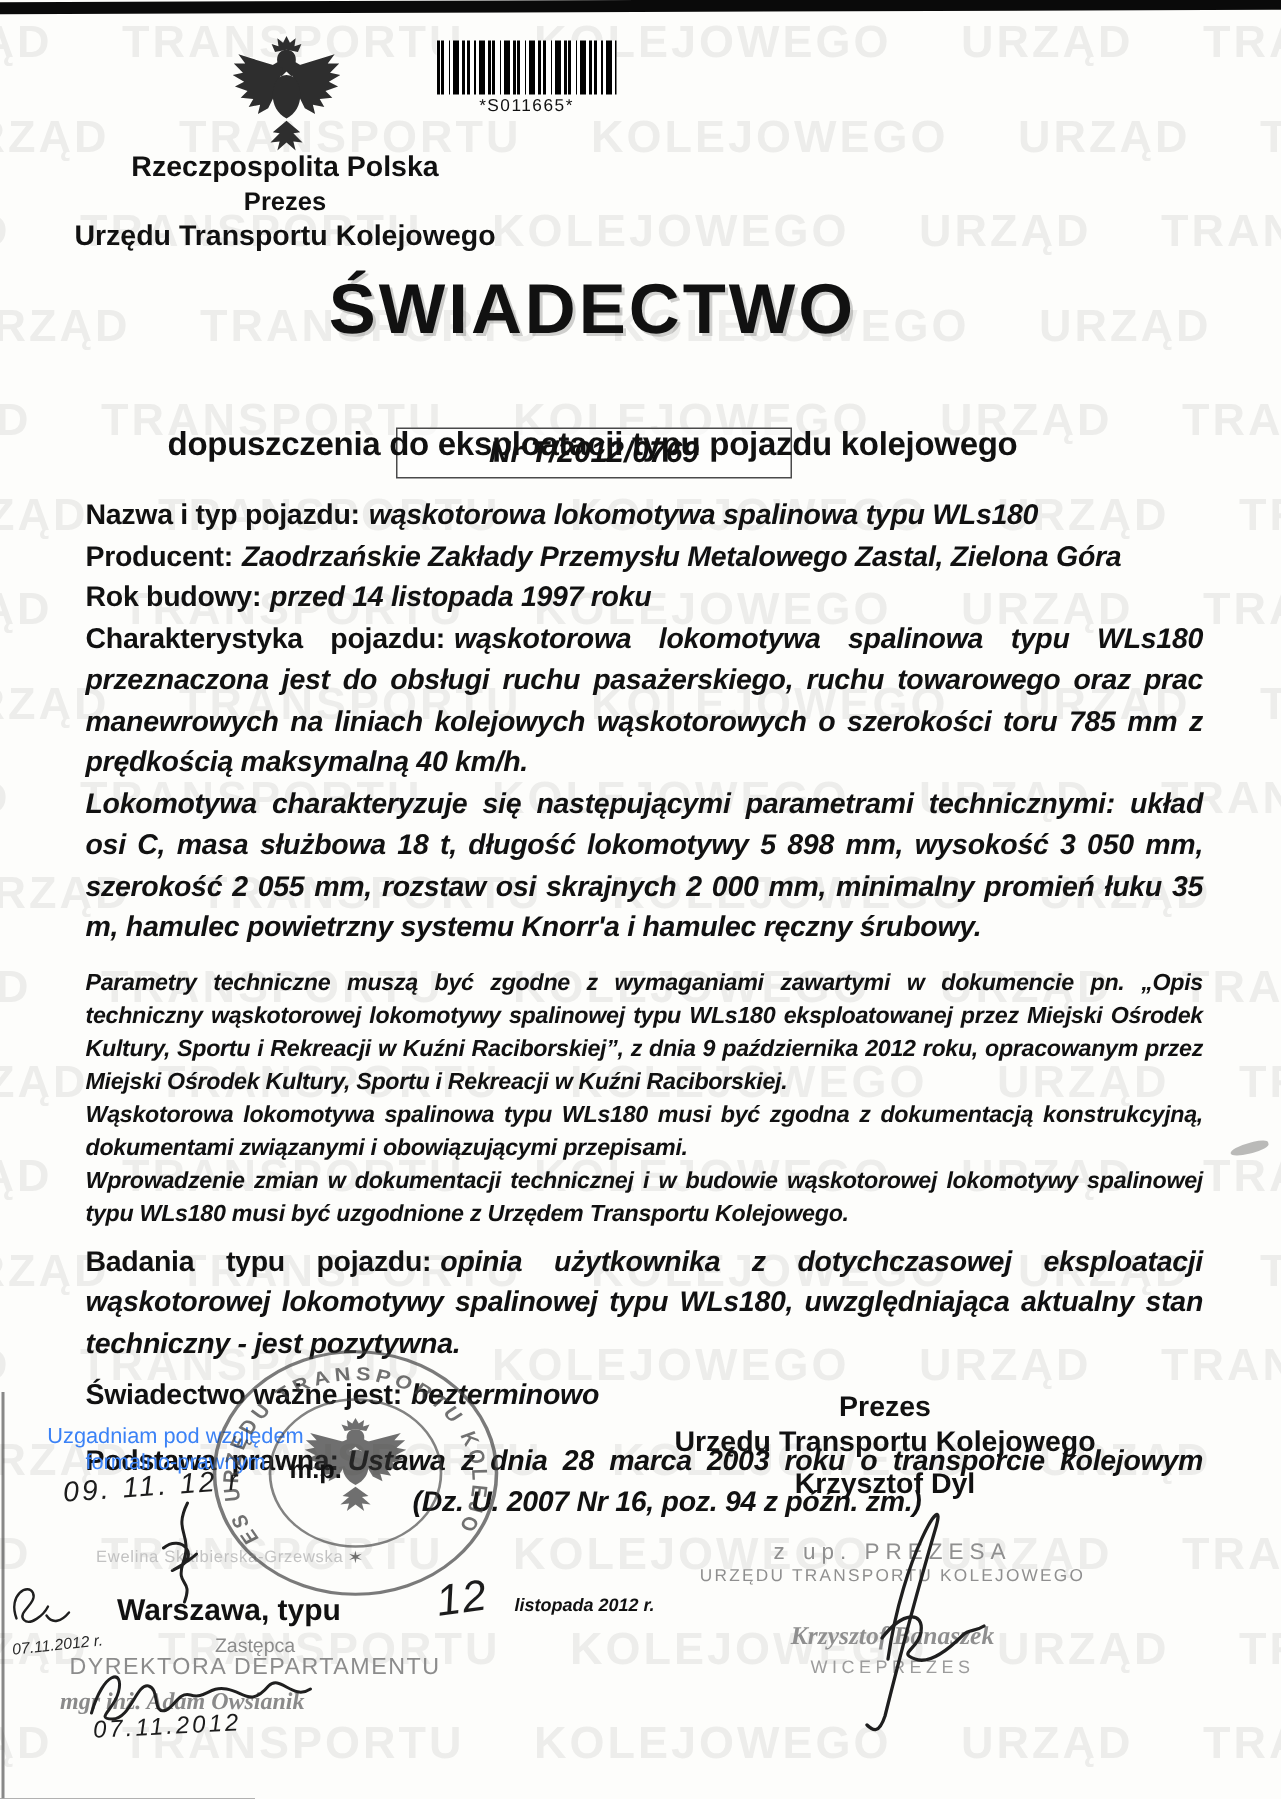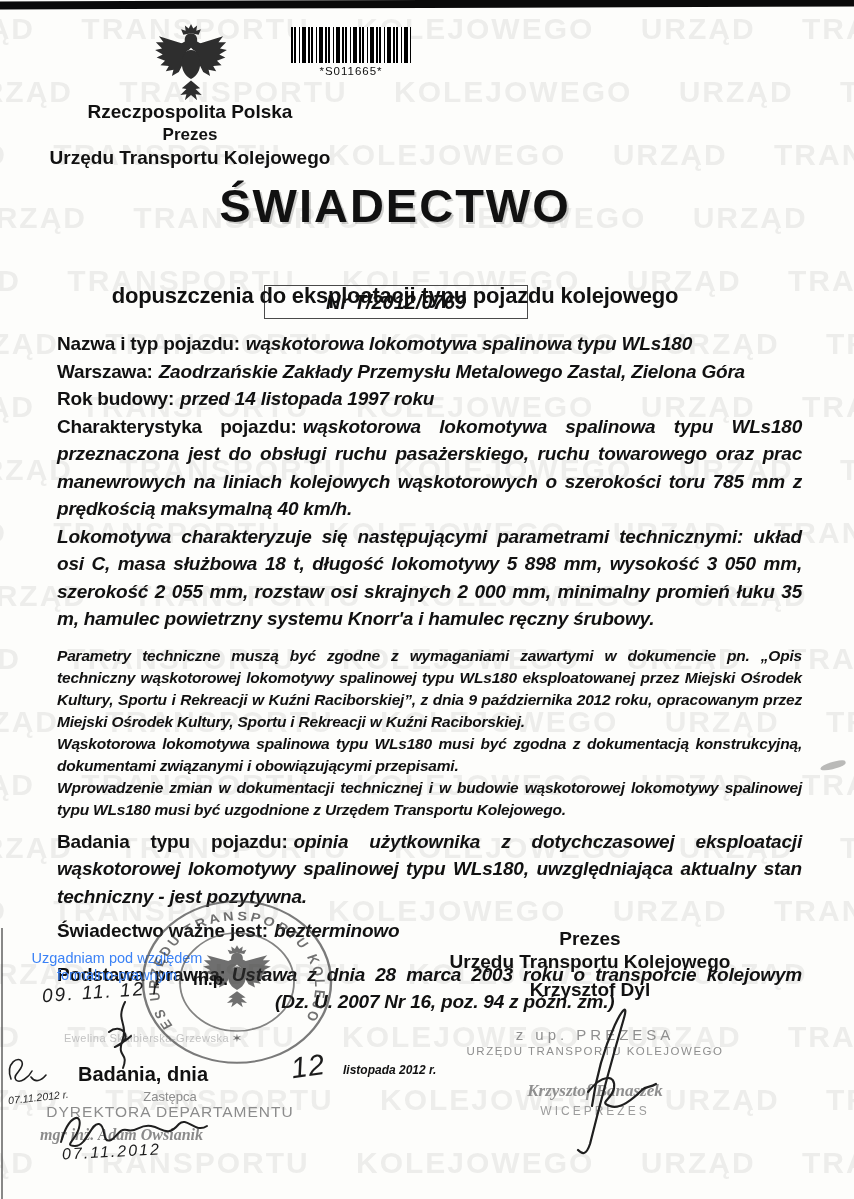--- a/index.html
+++ b/index.html
@@ -127,21 +127,21 @@
     <div class="l2">Prezes</div>
     <div class="l3">Urzędu Transportu Kolejowego</div>
   </div>
 
   <div class="doc-title">ŚWIADECTWO</div>
   <div class="nr-box">Nr T/2012/0769</div>
   <div class="doc-subtitle">dopuszczenia do eksploatacji typu pojazdu kolejowego</div>
 
   <div class="body">
     <p><span class="lbl">Nazwa i typ pojazdu:</span><span class="val">wąskotorowa lokomotywa spalinowa typu WLs180</span></p>
-    <p><span class="lbl">Warszawa:</span><span class="val">Zaodrzańskie Zakłady Przemysłu Metalowego Zastal, Zielona Góra</span></p>
+    <p><span class="lbl">Producent:</span><span class="val">Zaodrzańskie Zakłady Przemysłu Metalowego Zastal, Zielona Góra</span></p>
     <p><span class="lbl">Rok budowy:</span><span class="val">przed 14 listopada 1997 roku</span></p>
     <p class="just"><span class="lbl">Charakterystyka pojazdu:</span><span class="val">wąskotorowa lokomotywa spalinowa typu WLs180 przeznaczona jest do obsługi ruchu pasażerskiego, ruchu towarowego oraz prac manewrowych na liniach kolejowych wąskotorowych o szerokości toru 785 mm z prędkością maksymalną 40 km/h.</span></p>
     <p class="just val">Lokomotywa charakteryzuje się następującymi parametrami technicznymi: układ osi C, masa służbowa 18 t, długość lokomotywy 5 898 mm, wysokość 3 050 mm, szerokość 2 055 mm, rozstaw osi skrajnych 2 000 mm, minimalny promień łuku 35 m, hamulec powietrzny systemu Knorr'a i hamulec ręczny śrubowy.</p>
     <div class="notes">
       <p>Parametry techniczne muszą być zgodne z wymaganiami zawartymi w dokumencie pn. „Opis techniczny wąskotorowej lokomotywy spalinowej typu WLs180 eksploatowanej przez Miejski Ośrodek Kultury, Sportu i Rekreacji w Kuźni Raciborskiej”, z dnia 9 października 2012 roku, opracowanym przez Miejski Ośrodek Kultury, Sportu i Rekreacji w Kuźni Raciborskiej.</p>
       <p>Wąskotorowa lokomotywa spalinowa typu WLs180 musi być zgodna z dokumentacją konstrukcyjną, dokumentami związanymi i obowiązującymi przepisami.</p>
       <p>Wprowadzenie zmian w dokumentacji technicznej i w budowie wąskotorowej lokomotywy spalinowej typu WLs180 musi być uzgodnione z Urzędem Transportu Kolejowego.</p>
     </div>
     <p class="just gap6"><span class="lbl">Badania typu pojazdu:</span><span class="val">opinia użytkownika z dotychczasowej eksploatacji wąskotorowej lokomotywy spalinowej typu WLs180, uwzględniająca aktualny stan techniczny - jest pozytywna.</span></p>
     <p class="gap6"><span class="lbl">Świadectwo ważne jest:</span><span class="val">bezterminowo</span></p>
@@ -171,21 +171,21 @@
   <svg class="abs legal-check-sig" viewBox="0 0 50 72">
     <path class="ink" stroke-width="2" d="M30 4 C20 24 34 24 27 44 C22 60 34 54 28 70 M14 34 C26 24 40 40 22 48 C14 52 30 44 36 38"></path>
   </svg>
   <div class="abs legal-check-name">Ewelina Skałbierska-Grzewska</div>
 
   <svg class="abs corner-paraph" viewBox="0 0 46 40">
     <path class="ink" stroke-width="1.6" d="M8 26 C2 10 16 2 19 9 C22 16 8 22 13 27 C17 31 26 24 29 18 M28 24 C32 30 38 28 43 22"></path>
   </svg>
   <div class="abs hand corner-date">07.11.2012 r.</div>
 
-  <div class="abs date-line-prefix">Badania, dnia</div>
+  <div class="abs date-line-prefix">Warszawa, typu</div>
   <div class="abs hand date-line-day">12</div>
   <div class="abs date-line-suffix">listopada 2012 r.</div>
 
   <div class="abs dept-stamp-1">Zastępca</div>
   <div class="abs dept-stamp-2">DYREKTORA DEPARTAMENTU</div>
   <svg class="abs dept-sig" viewBox="0 0 170 50">
     <path class="ink" stroke-width="2" d="M6 34 C14 6 28 4 24 20 C21 32 8 38 20 38 C32 38 36 14 44 16 C52 18 46 36 56 32 C62 29 64 20 72 22 C82 25 84 16 96 18 C108 20 112 30 124 16 C132 8 140 26 152 18"></path>
   </svg>
   <div class="abs dept-name">mgr inż. Adam Owsianik</div>
   <div class="abs hand dept-date">07.11.2012</div>

